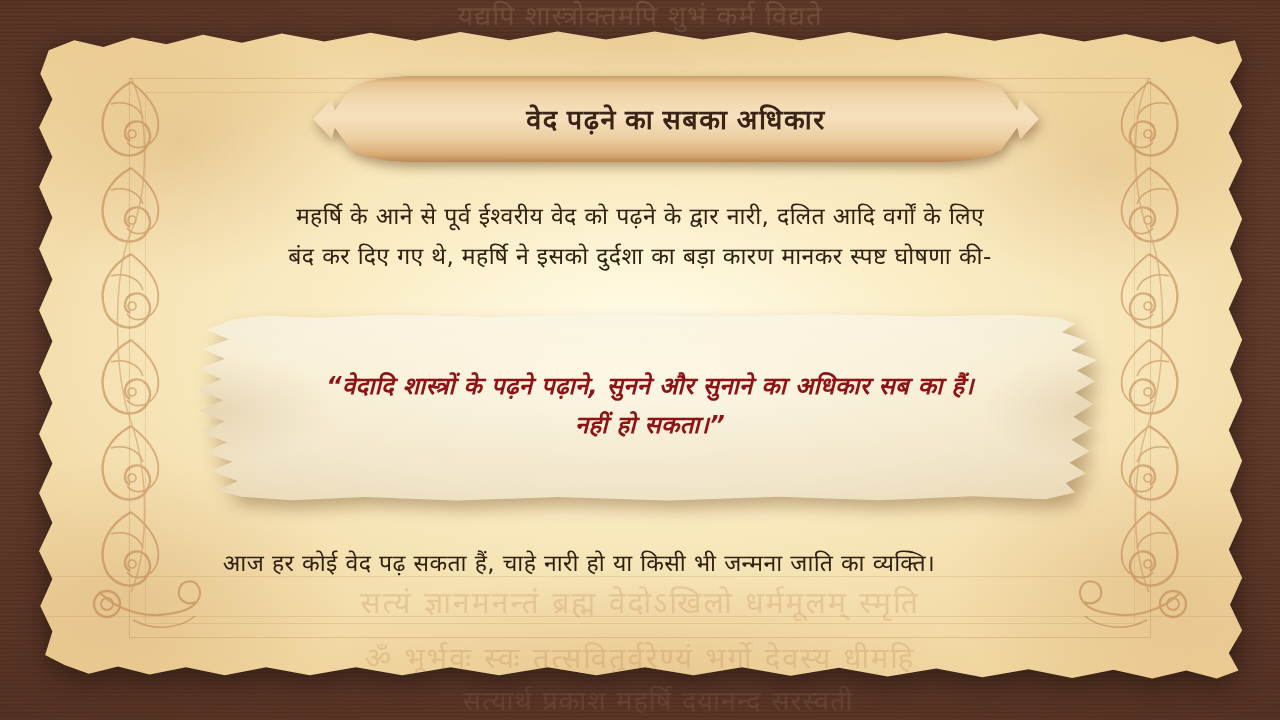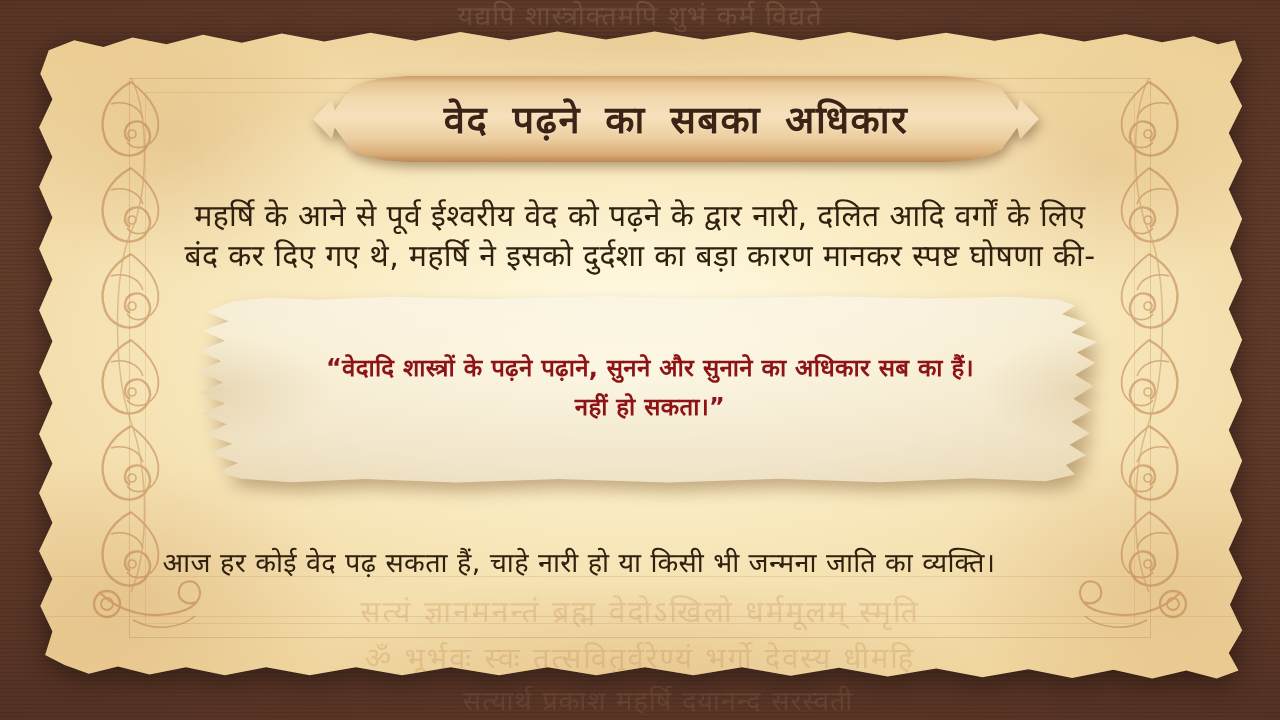--- a/index.html
+++ b/index.html
@@ -91,39 +91,40 @@
     position:absolute; inset:0;
     -webkit-clip-path:url(#ribbonClip); clip-path:url(#ribbonClip);
     background:
       linear-gradient(180deg,
         #c99a62 0%, #e6c392 9%, #f2d8ae 26%, #f6e0bc 48%,
         #eccfa1 72%, #d9ac76 90%, #b9834f 100%);
   }
   #title-ribbon .label {
     position:absolute; inset:0;
     display:flex; align-items:center; justify-content:center;
-    color:#3b2415; font-size:38px; font-weight:700;
-    font-family:Liberation Mono, monospace;
+    color:#3b2415; font-size:27px; font-weight:700;
+    font-family:Liberation Serif, serif;
     letter-spacing:1.5px; padding-bottom:2px;
     text-shadow:0 1px 0 rgba(255,244,220,.55);
   }
 
   
   #intro {
     position:absolute; left:140px; top:196px; width:1000px;
     text-align:center; color:#30200f;
     font-family:"DejaVu Sans", sans-serif;
-    font-size:30px; line-height:40px; letter-spacing:.4px;
+    font-size:23px; line-height:40px; letter-spacing:.4px;
   }
   #intro .ln { display:block; white-space:nowrap; }
 
   
   #quote-wrap {
-    position:absolute; left:190px; top:294px; width:920px; height:192px;
+    position:absolute; left:190px; top:312px; width:920px; height:192px;
     filter:drop-shadow(7px 9px 8px rgba(120,80,40,.42));
+    font-style:italic;
   }
   #quote-panel {
     position:absolute; inset:0;
     -webkit-clip-path:url(#quoteClip); clip-path:url(#quoteClip);
     background:
       radial-gradient(90% 120% at 48% 40%, #fdf8e6 0%, #f8efd6 45%, #efe0bd 78%, #e4cea3 100%);
   }
   #quote-panel::after{
     content:""; position:absolute; inset:0;
     background:
@@ -138,21 +139,21 @@
     font-family:"DejaVu Sans", sans-serif; letter-spacing:.3px;
     padding-bottom:4px;
   }
   #quote-text .ln { display:block; white-space:nowrap; }
 
   
   #closing {
     position:absolute; left:140px; top:544px; width:878px;
     text-align:center; color:#30200f;
     font-family:"DejaVu Sans", sans-serif;
-    font-size:27px; line-height:38px; letter-spacing:.4px; white-space:nowrap;
+    font-size:23px; line-height:38px; letter-spacing:.4px; white-space:nowrap;
   }
 
   .svgdefs{ position:absolute; width:0; height:0; overflow:hidden; }
 </style>
 </head>
 <body>
 
 <svg class="svgdefs" aria-hidden="true">
   <defs>
 
@@ -214,21 +215,21 @@
 <div id="slide">
 
   <div class="wood-script top">यद्यपि शास्त्रोक्तमपि  शुभं  कर्म  विद्यते</div>
   <div class="wood-script bot">सत्यार्थ  प्रकाश  महर्षि  दयानन्द  सरस्वती</div>
 
   <div id="parchment-wrap">
     <div id="parchment">
 
       <div class="mss" style="top:92px;  font-size:26px;">श्रीगणेशाय नमः ॐ नमो भगवते वासुदेवाय शान्तिः</div>
       <div class="mss" style="top:300px; font-size:30px; opacity:.75;">अथातो ब्रह्मजिज्ञासा जन्माद्यस्य यतः शास्त्रयोनित्वात्</div>
-      <div class="mss rule" style="top:556px; font-size:30px; padding-top:13px;">सत्यं ज्ञानमनन्तं ब्रह्म वेदोऽखिलो धर्ममूलम् स्मृति</div>
+      <div class="mss rule" style="top:556px; font-size:30px; padding-top:4px;">सत्यं ज्ञानमनन्तं ब्रह्म वेदोऽखिलो धर्ममूलम् स्मृति</div>
       <div class="mss rule" style="top:596px; font-size:29px; padding-top:20px;">ॐ भूर्भुवः स्वः तत्सवितुर्वरेण्यं भर्गो देवस्य धीमहि</div>
 
       <div class="inner-rule"></div>
       <div class="inner-rule2"></div>
 
       <svg class="ornament left" viewBox="0 0 140 572">
         <use href="#scrollUnit" x="22" y="10"></use>
         <use href="#scrollUnit" x="22" y="96"></use>
         <use href="#scrollUnit" x="22" y="182"></use>
         <use href="#scrollUnit" x="22" y="268"></use>

